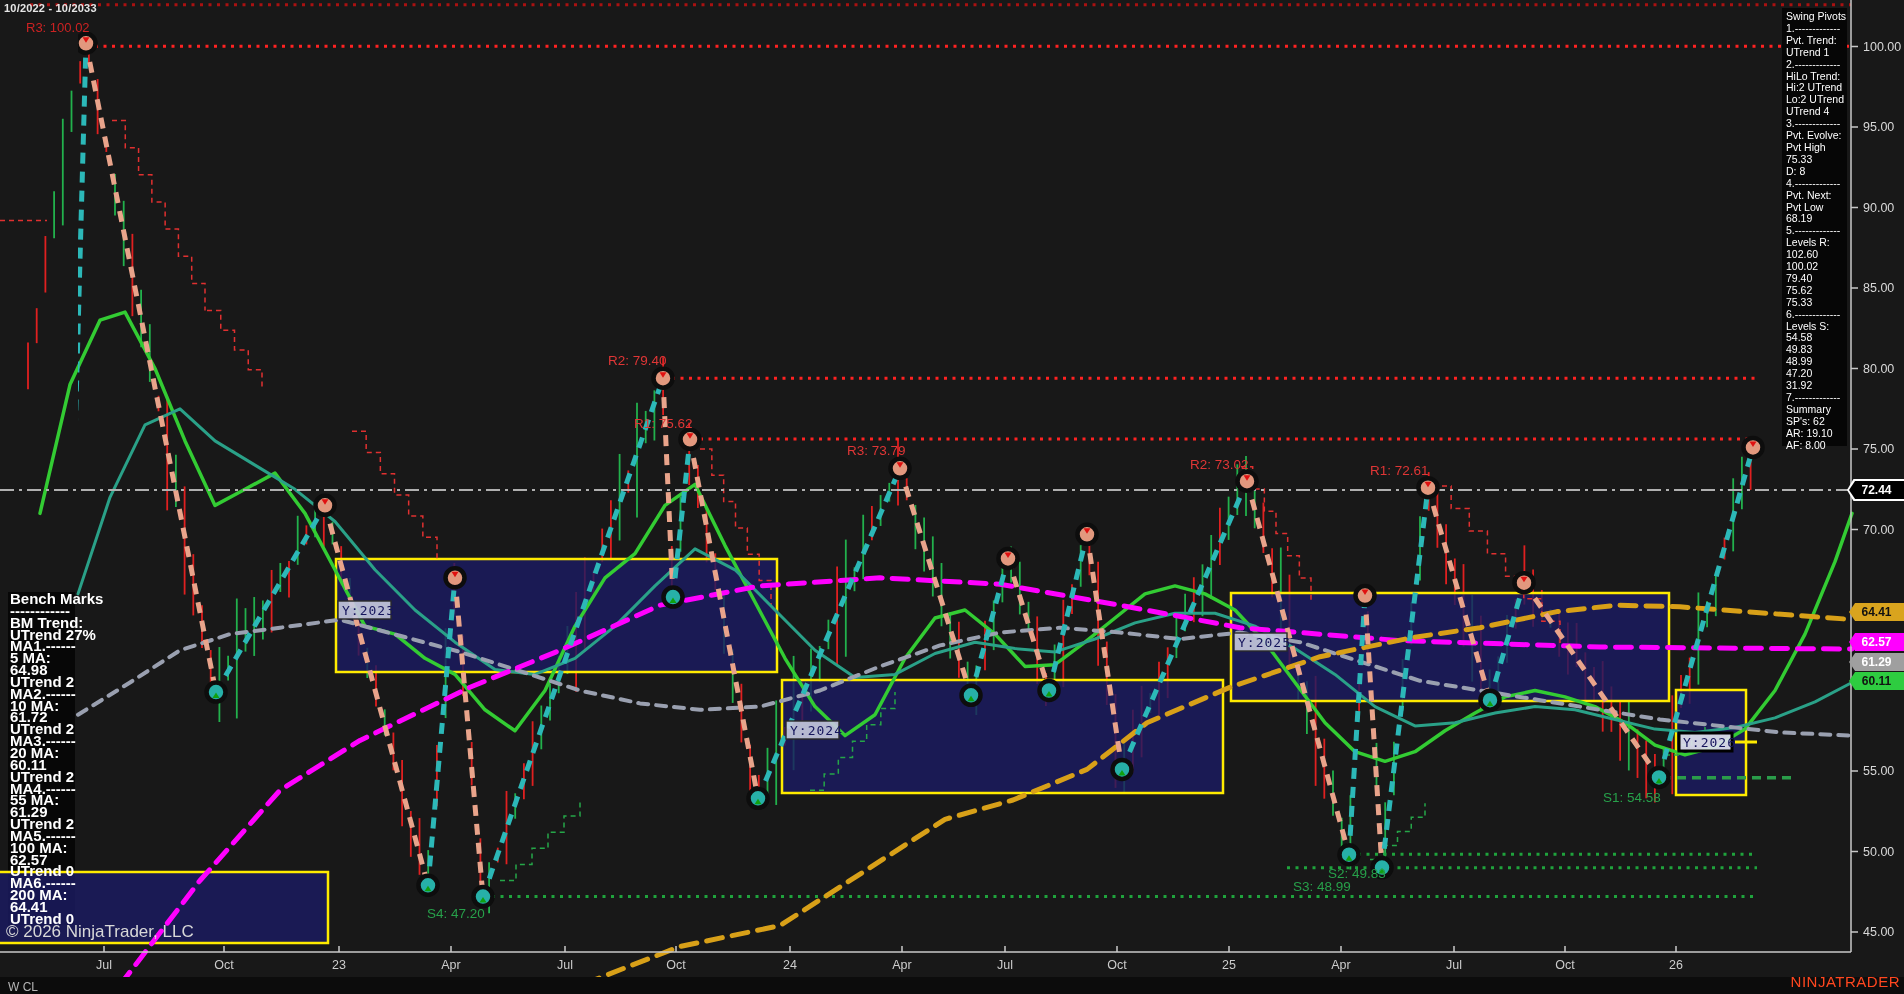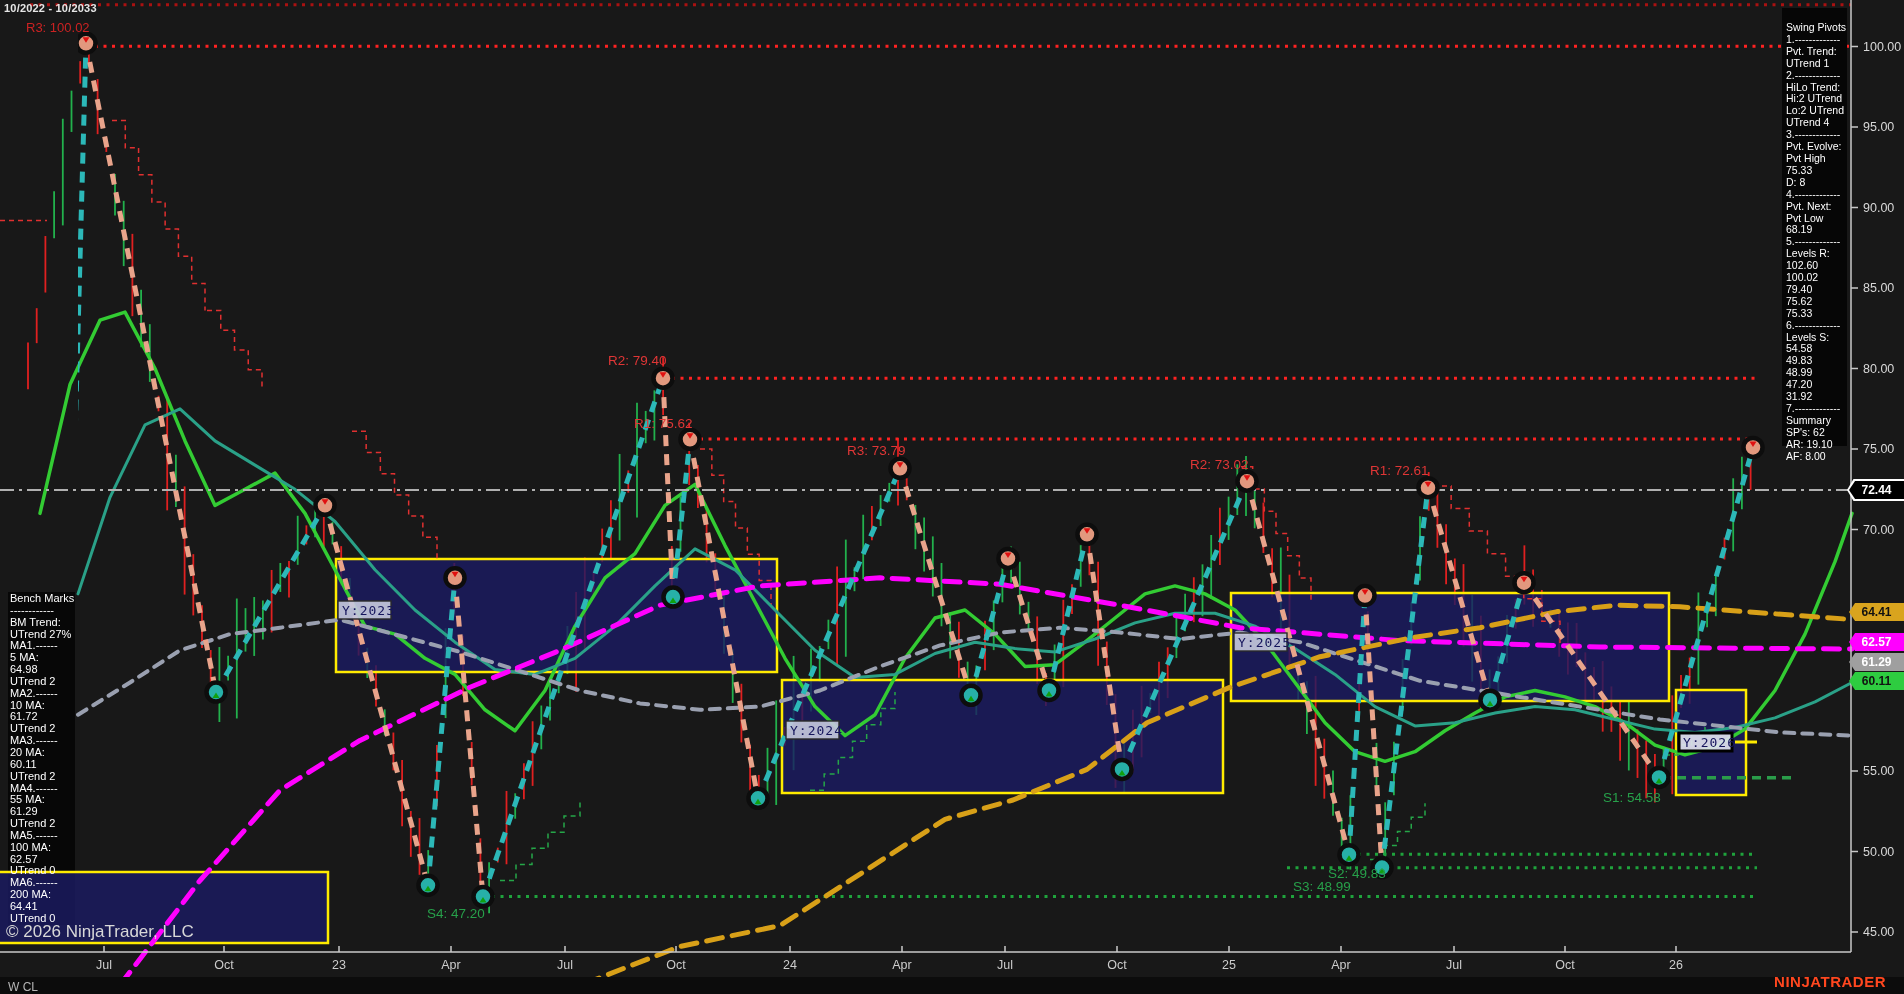--- a/index.html
+++ b/index.html
@@ -3,27 +3,27 @@
 <meta charset="utf-8">
 <style>
   html,body{margin:0;padding:0;background:#111;}
   #app{position:relative;width:1904px;height:994px;background:#181818;overflow:hidden;
        font-family:"Liberation Sans","DejaVu Sans",sans-serif;}
   #chart-svg{position:absolute;left:0;top:0;z-index:1;}
   .overlay{position:absolute;z-index:3;}
   #date-range{left:4px;top:2px;font-size:11px;font-weight:bold;color:#e6e6e6;letter-spacing:.2px;}
   #title-box{left:7px;top:18px;background:rgba(14,14,14,.80);color:#fff;padding:3px 12px 6px 8px;
              font-size:26px;line-height:31px;}
-  #bench-panel{left:10px;top:593px;width:70px;color:#fff;font-size:11px;line-height:11.85px;white-space:pre;}
+  #bench-panel{left:10px;top:593px;width:70px;color:#fff;font-size:15px;line-height:11.85px;white-space:pre;font-weight:bold;}
   #swing-panel{left:1782px;top:8px;width:65px;height:438px;background:#060606;color:#fff;
-               font-size:10.5px;line-height:11.9px;padding:14px 0 0 4px;box-sizing:border-box;white-space:pre;}
+               font-size:10.5px;line-height:11.9px;padding:3px 0 0 4px;box-sizing:border-box;white-space:pre;}
   #copyright{left:6px;top:922px;font-size:17px;color:#d8d8d8;}
   #bottom-bar{left:0;top:977px;width:1904px;height:17px;background:#0c0c0c;}
   #status-instr{left:8px;top:980px;font-size:12px;color:#b5b5b5;}
-  #brand-logo{right:18px;top:973px;font-size:15px;font-weight:bold;color:#ff471f;letter-spacing:.5px;}
+  #brand-logo{right:4px;top:973px;font-size:15px;font-weight:normal;color:#ff471f;letter-spacing:.5px;}
   .price-tag{position:absolute;left:1849px;width:55px;height:18px;z-index:3;
              clip-path:polygon(11% 0,100% 0,100% 100%,11% 100%,0 50%);
              display:flex;align-items:center;justify-content:center;
              font-size:12px;font-weight:bold;font-family:"Liberation Sans",sans-serif;}
   .price-tag-wrap{position:absolute;left:1847px;width:59px;height:22px;z-index:3;
              clip-path:polygon(11% 0,100% 0,100% 100%,11% 100%,0 50%);
              display:flex;align-items:center;justify-content:center;}
   .price-tag-inner{width:55px;height:18px;clip-path:polygon(11% 0,100% 0,100% 100%,11% 100%,0 50%);
              display:flex;align-items:center;justify-content:center;font-size:12px;font-weight:bold;}
 </style>

